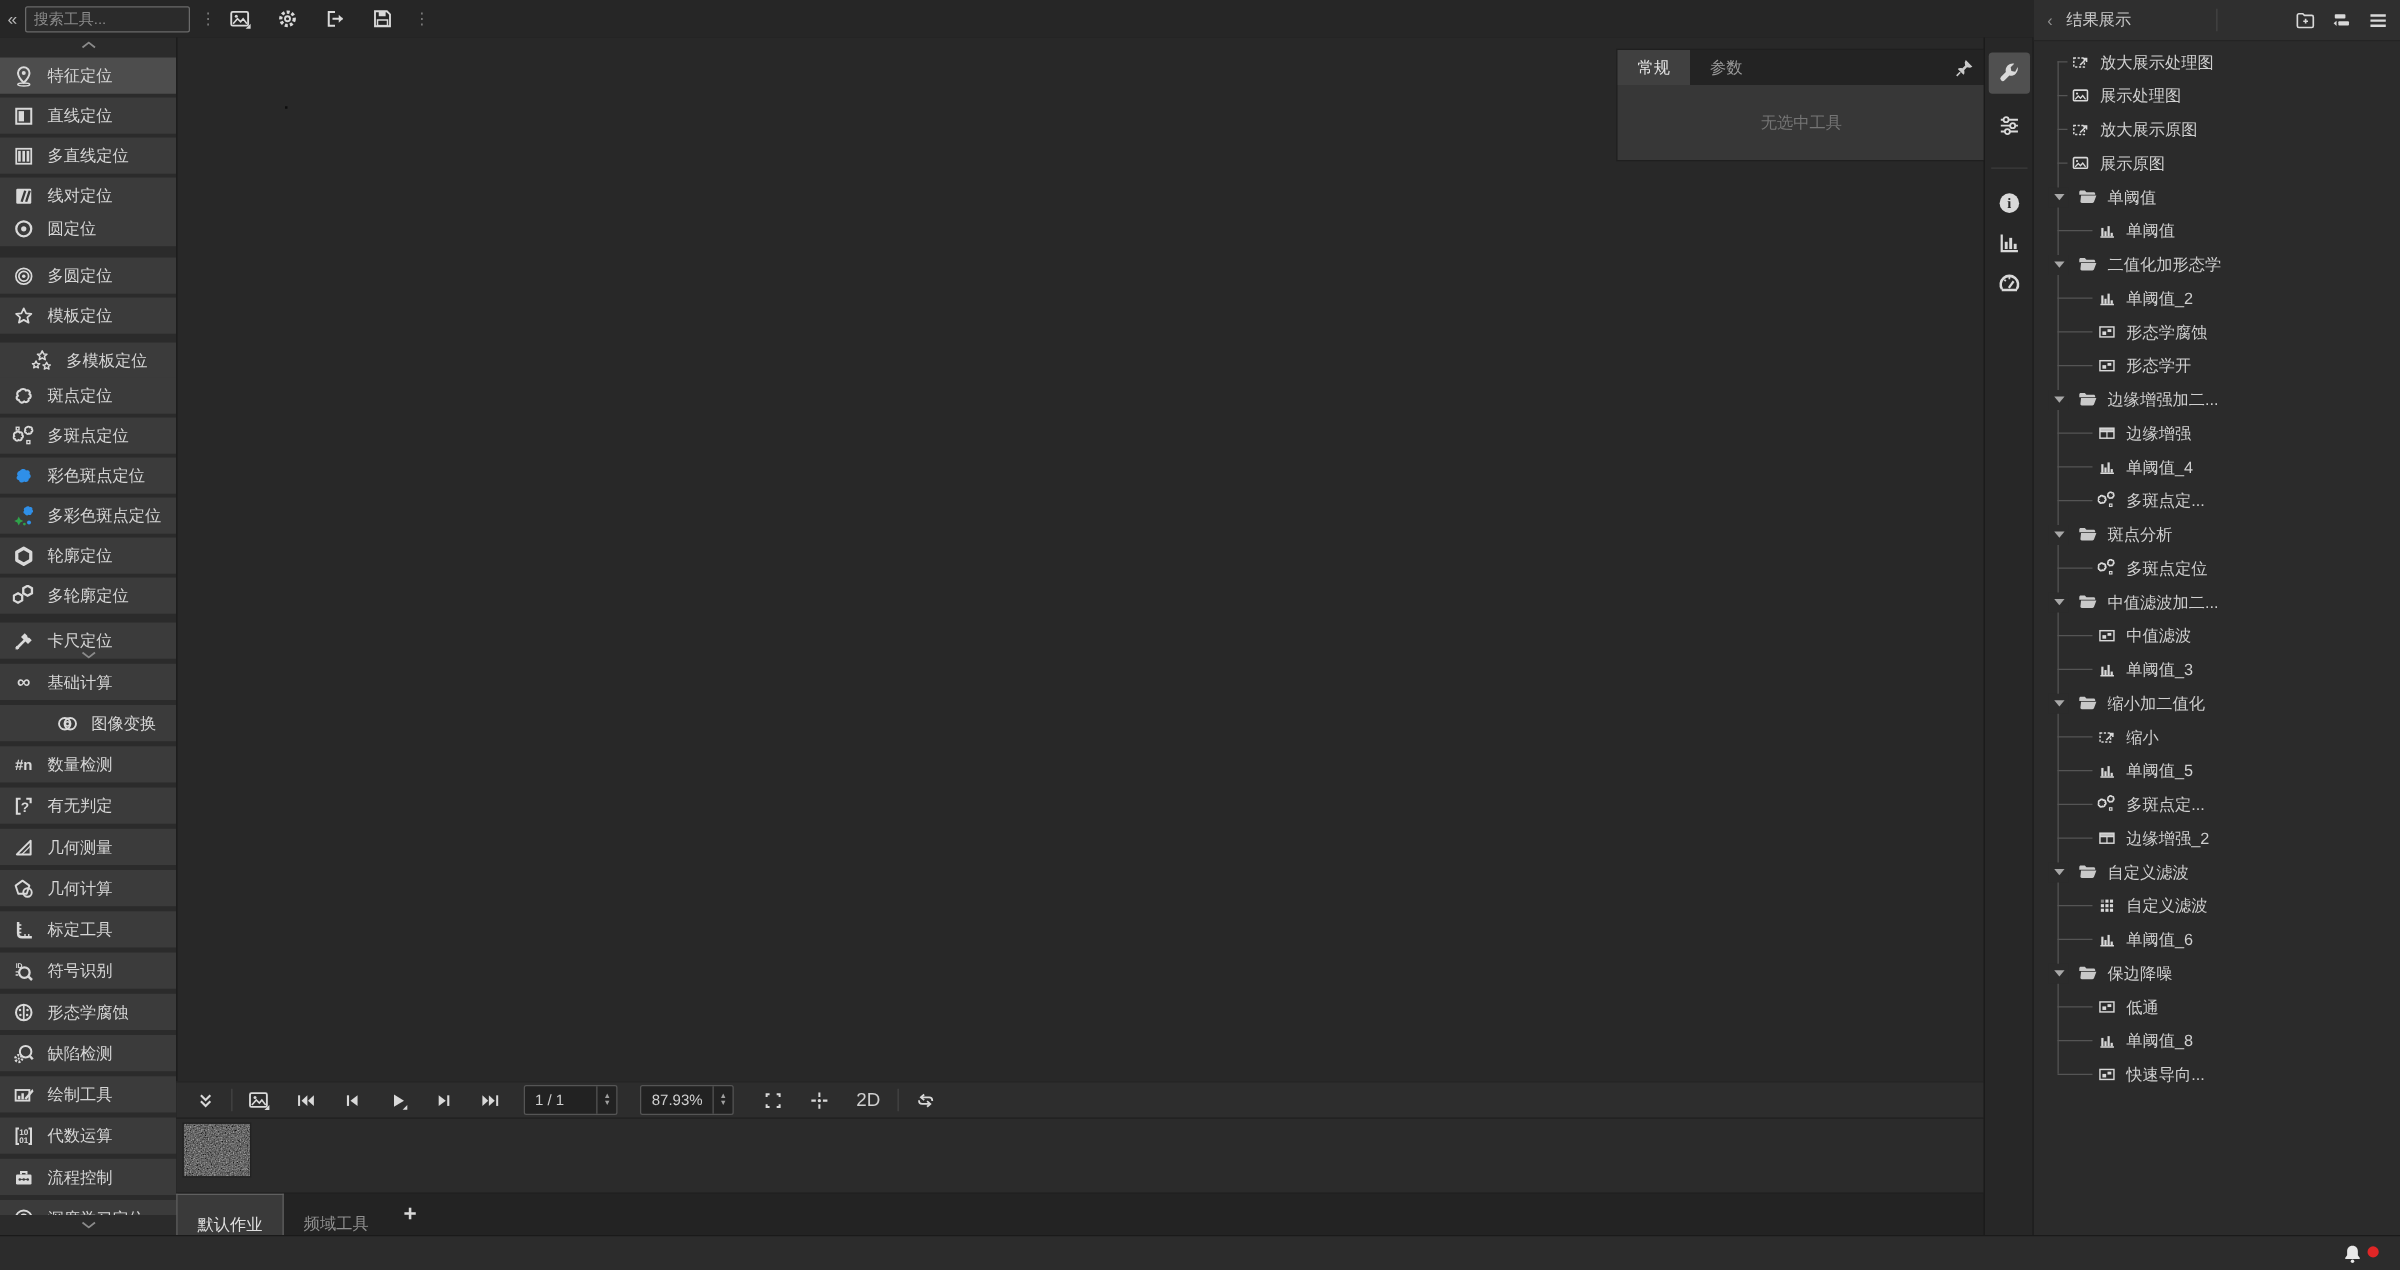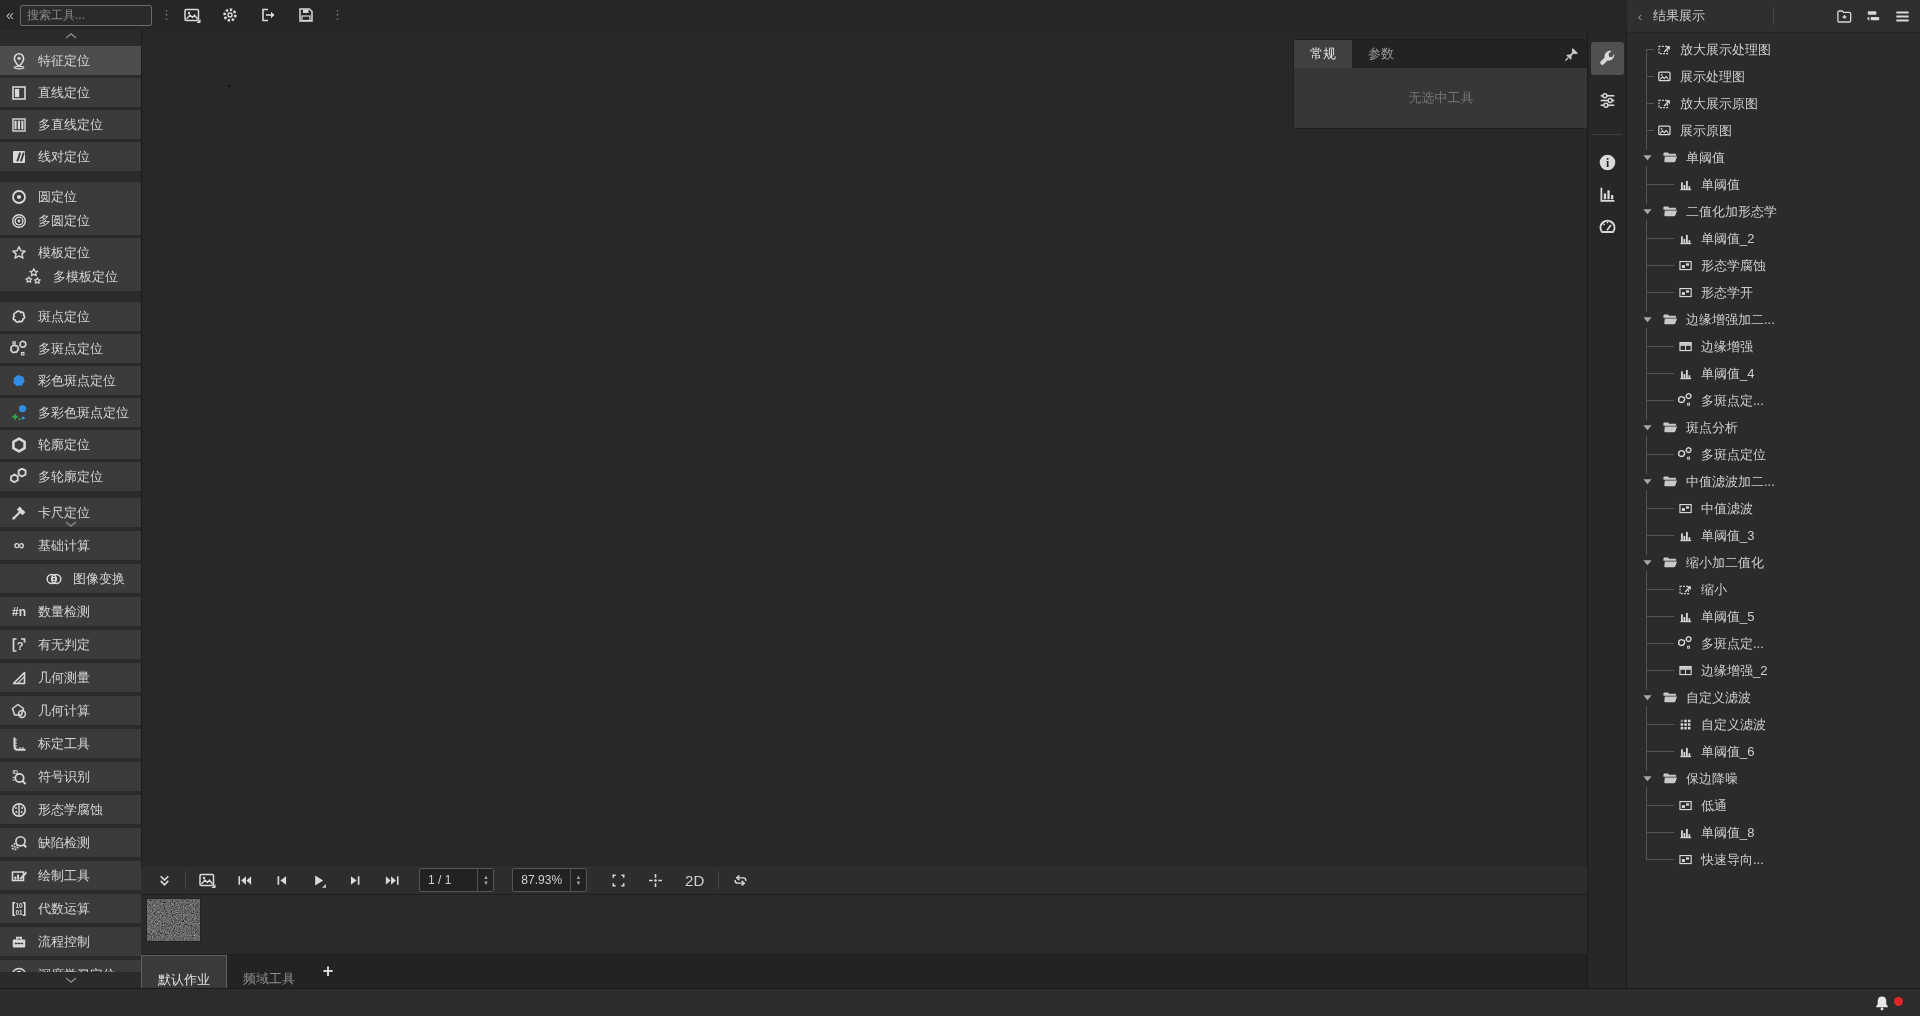--- a/index.html
+++ b/index.html
@@ -182,21 +182,21 @@
       </div>
       <div class="tool-row" style="top: 112px; font-family: Liberation Mono, monospace;">
         <span class="icon">
           <svg width="18" height="18" viewBox="0 0 18 18" fill="none">
             <rect x="3" y="3" width="12" height="12" rx="1" fill="#d9d9d9"></rect>
             <path d="M7.3,13.4 L10.2,4.6 M10.9,13.4 L13.8,4.6" stroke="#3b3b3b" stroke-width="1.9"></path>
           </svg>
         </span>
         <span class="lbl">线对定位</span>
       </div>
-      <div class="tool-row" style="top: 152px; text-align: center;">
+      <div class="tool-row" style="top: 138px; text-align: center;">
         <span class="icon">
           <svg width="18" height="18" viewBox="0 0 18 18" fill="none">
             <circle cx="9" cy="9" r="6" stroke="#d9d9d9" stroke-width="1.8"></circle>
             <circle cx="9" cy="9" r="2.1" fill="#d9d9d9"></circle>
           </svg>
         </span>
         <span class="lbl">圆定位</span>
       </div>
       <div class="tool-row" style="top: 176px;">
         <span class="icon">
@@ -209,21 +209,21 @@
         <span class="lbl">多圆定位</span>
       </div>
       <div class="tool-row" style="top: 208px;">
         <span class="icon">
           <svg width="18" height="18" viewBox="0 0 18 18" fill="none">
             <path d="M9,2.7 L10.9,6.7 L15.1,7.1 L11.9,9.9 L12.9,14.1 L9,11.9 L5.1,14.1 L6.1,9.9 L2.9,7.1 L7.1,6.7 Z" stroke="#d9d9d9" stroke-width="1.4" stroke-linejoin="round"></path>
           </svg>
         </span>
         <span class="lbl">模板定位</span>
       </div>
-      <div class="tool-row" style="top: 232px; padding-left: 24px;">
+      <div class="tool-row" style="top: 244px; padding-left: 24px;">
         <span class="icon">
           <svg width="18" height="18" viewBox="0 0 18 18" fill="none">
             <g transform="translate(3.2,-1) scale(0.62)">
               <path d="M9,2.7 L10.9,6.7 L15.1,7.1 L11.9,9.9 L12.9,14.1 L9,11.9 L5.1,14.1 L6.1,9.9 L2.9,7.1 L7.1,6.7 Z" stroke="#d9d9d9" stroke-width="2" stroke-linejoin="round"></path>
             </g>
             <g transform="translate(-0.5,7.5) scale(0.48)">
               <path d="M9,2.7 L10.9,6.7 L15.1,7.1 L11.9,9.9 L12.9,14.1 L9,11.9 L5.1,14.1 L6.1,9.9 L2.9,7.1 L7.1,6.7 Z" stroke="#d9d9d9" stroke-width="2.4" stroke-linejoin="round"></path>
             </g>
             <g transform="translate(8,8.5) scale(0.48)">
               <path d="M9,2.7 L10.9,6.7 L15.1,7.1 L11.9,9.9 L12.9,14.1 L9,11.9 L5.1,14.1 L6.1,9.9 L2.9,7.1 L7.1,6.7 Z" stroke="#d9d9d9" stroke-width="2.4" stroke-linejoin="round"></path>

